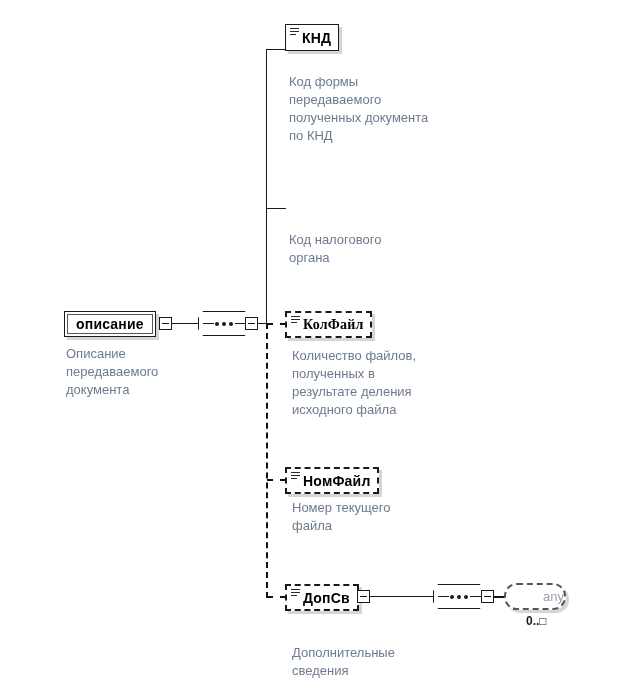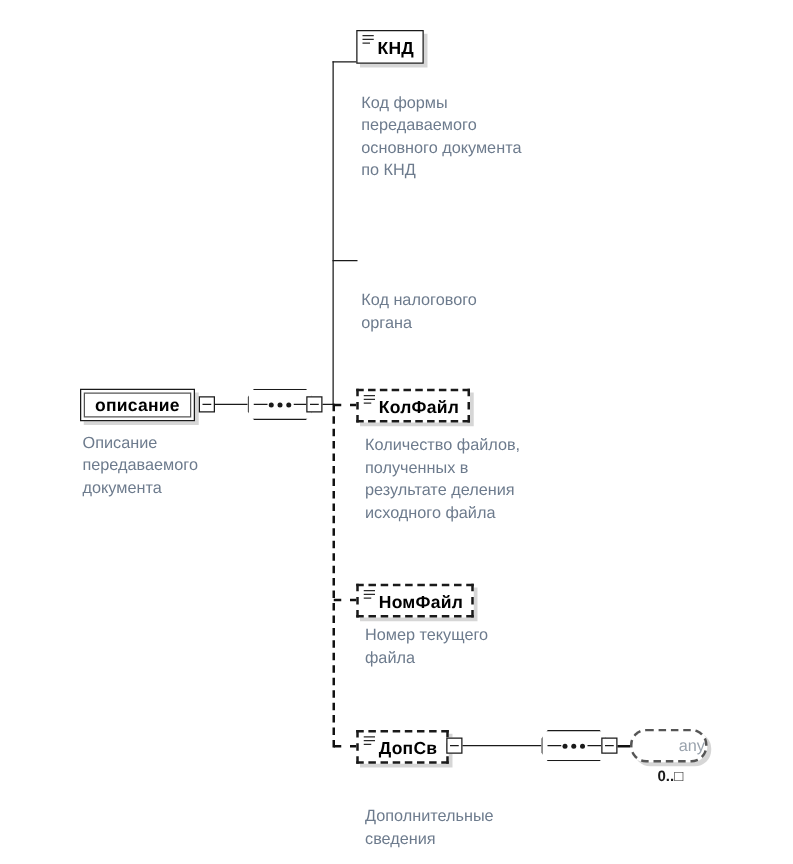--- a/index.html
+++ b/index.html
@@ -213,29 +213,29 @@
   <div class="elbox" style="left:285px; top:24px;justify-content:center;">
     <span class="attr-icon">
       <i></i>
         <i></i>
         <i></i>
     </span>
     <span>КНД</span>
   </div>
   <div class="annot" style="left:289px; top:73px; width:180px;">Код формы
 передаваемого
-основного документа
+полученных документа
 по КНД</div>
 
   <div class="line h" style="left:266px; top:208px; width:20px;"></div>
   <div class="annot" style="left:289px; top:231px; width:180px;">Код налогового
 органа</div>
 
   <div class="dashline h" style="left:267px; top:323px; width:19px;"></div>
-  <div class="elbox optional" style="left:285px; top:311px;">
+  <div class="elbox optional" style="left:285px; top:311px;font-family:Liberation Serif, serif;">
     <span class="attr-icon">
       <i></i>
         <i></i>
         <i></i>
     </span>
     <span>КолФайл</span>
   </div>
   <div class="annot" style="left:292px; top:347px; width:185px;">Количество файлов,
 полученных в
 результате деления

